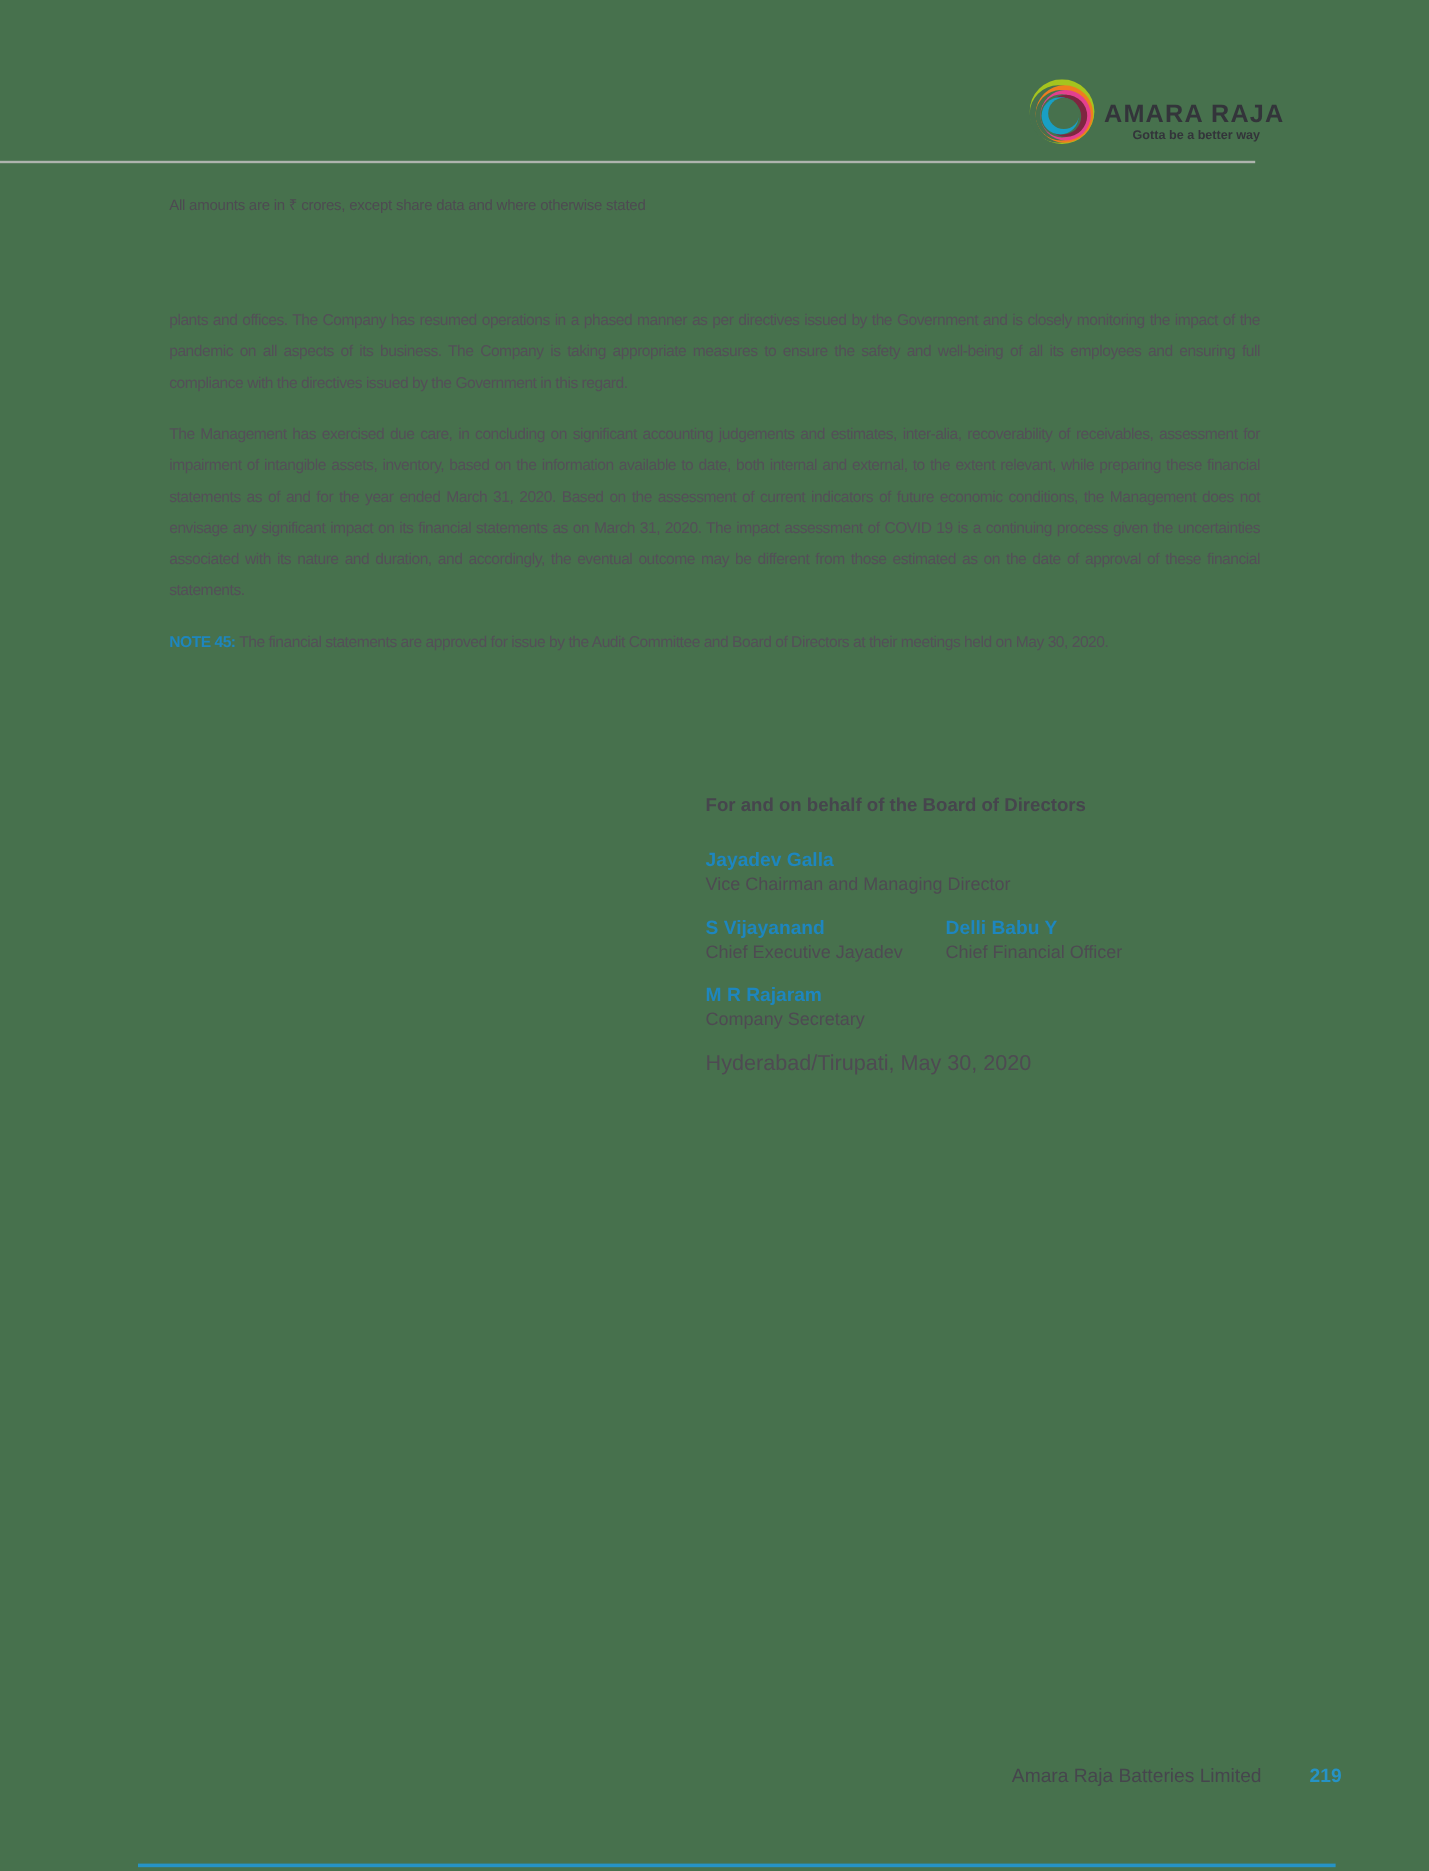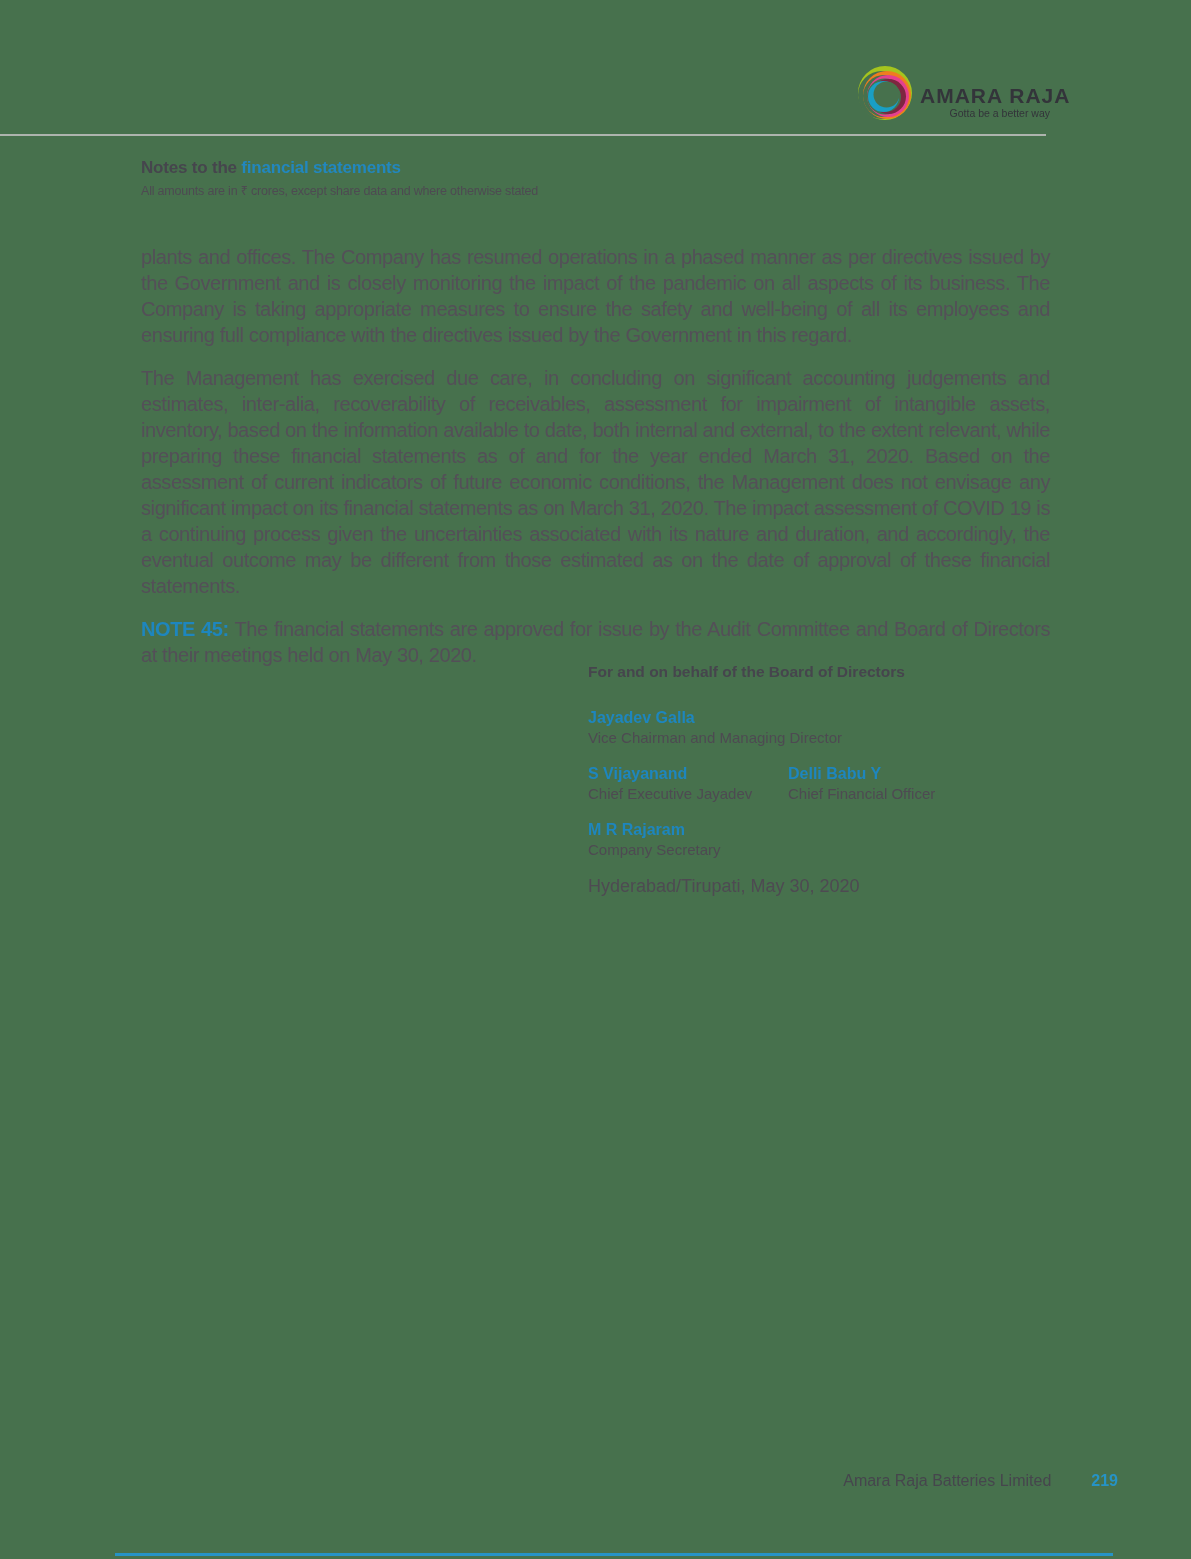--- a/index.html
+++ b/index.html
@@ -6,32 +6,32 @@
   body{width:1191px;height:1559px;background:#47714D;position:relative;
        font-family:"Liberation Sans",sans-serif;overflow:hidden;}
   .page{position:absolute;inset:0;}
 
   
   .logo-block{position:absolute;top:66px;left:858px;width:192px;height:58px;}
   .logo-mark{position:absolute;left:0;top:0;width:56px;height:56px;}
   .brand-text{position:absolute;left:62px;top:18px;width:130px;text-align:right;
       font-size:21px;font-weight:bold;letter-spacing:1px;color:#33343A;white-space:nowrap;}
   .brand-tagline{position:absolute;left:62px;top:41px;width:130px;text-align:right;
-      font-size:10.5px;font-weight:normal;color:#33343A;white-space:nowrap;}
+      font-size:10.5px;font-weight:bold;color:#33343A;white-space:nowrap;}
   .header-rule{position:absolute;top:134px;left:0;width:1046px;height:2px;background:#AEB4AE;}
 
   
   .title-block{position:absolute;left:141px;top:158px;width:909px;}
   .page-title{font-size:17px;font-weight:bold;letter-spacing:-0.2px;color:#46454D;margin:0;}
   .page-title .hl{color:#2287BE;}
   .subtitle{font-size:12.5px;color:#4E4A52;margin-top:4px;letter-spacing:-0.2px;}
 
   
-  .content{position:absolute;left:141px;top:244px;width:909px;
-      font-size:20px;line-height:26px;letter-spacing:-0.4px;color:#544F58;}
+  .content{position:absolute;left:141px;top:254px;width:909px;
+      font-size:13px;line-height:26px;letter-spacing:-0.4px;color:#544F58;}
   .content p{margin:0 0 17px 0;text-align:justify;}
   .note-label{color:#1E86BE;font-weight:bold;}
 
   
   .sig-block{position:absolute;left:588px;top:663px;width:462px;color:#4E4A52;}
   .sig-heading{font-size:15.5px;font-weight:bold;color:#46454D;margin:0 0 27px 0;}
   .sig-row{display:flex;margin-bottom:16px;}
   .sig-col-l{width:200px;flex:0 0 200px;}
   .sig-col-r{flex:1;}
   .sig-name{font-size:16px;font-weight:bold;color:#1E86BE;line-height:20px;white-space:nowrap;}
@@ -64,21 +64,20 @@
         <circle cx="25.5" cy="30.5" r="15.5" fill="#199FC4"></circle>
         <circle cx="28.5" cy="28.5" r="13" fill="#47714D"></circle>
       </svg>
     </span>
     <div class="brand-text">AMARA RAJA</div>
     <div class="brand-tagline">Gotta be a better way</div>
   </div>
   <div class="header-rule"></div>
 
   <div class="title-block">
-    <h1 class="page-title"><span>Notes to the </span><span class="hl">financial statements</span></h1>
     <div class="subtitle">All amounts are in ₹ crores, except share data and where otherwise stated</div>
   </div>
 
   <div class="content">
     <p>plants and offices. The Company has resumed operations in a phased manner as per directives issued by the Government and is closely monitoring the impact of the pandemic on all aspects of its business. The Company is taking appropriate measures to ensure the safety and well-being of all its employees and ensuring full compliance with the directives issued by the Government in this regard.</p>
     <p>The Management has exercised due care, in concluding on significant accounting judgements and estimates, inter-alia, recoverability of receivables, assessment for impairment of intangible assets, inventory, based on the information available to date, both internal and external, to the extent relevant, while preparing these financial statements as of and for the year ended March 31, 2020. Based on the assessment of current indicators of future economic conditions, the Management does not envisage any significant impact on its financial statements as on March 31, 2020. The impact assessment of COVID 19 is a continuing process given the uncertainties associated with its nature and duration, and accordingly, the eventual outcome may be different from those estimated as on the date of approval of these financial statements.</p>
     <p><span class="note-label">NOTE 45:</span><span> The financial statements are approved for issue by the Audit Committee and Board of Directors at their meetings held on May 30, 2020.</span></p>
   </div>
 
   <div class="sig-block">

